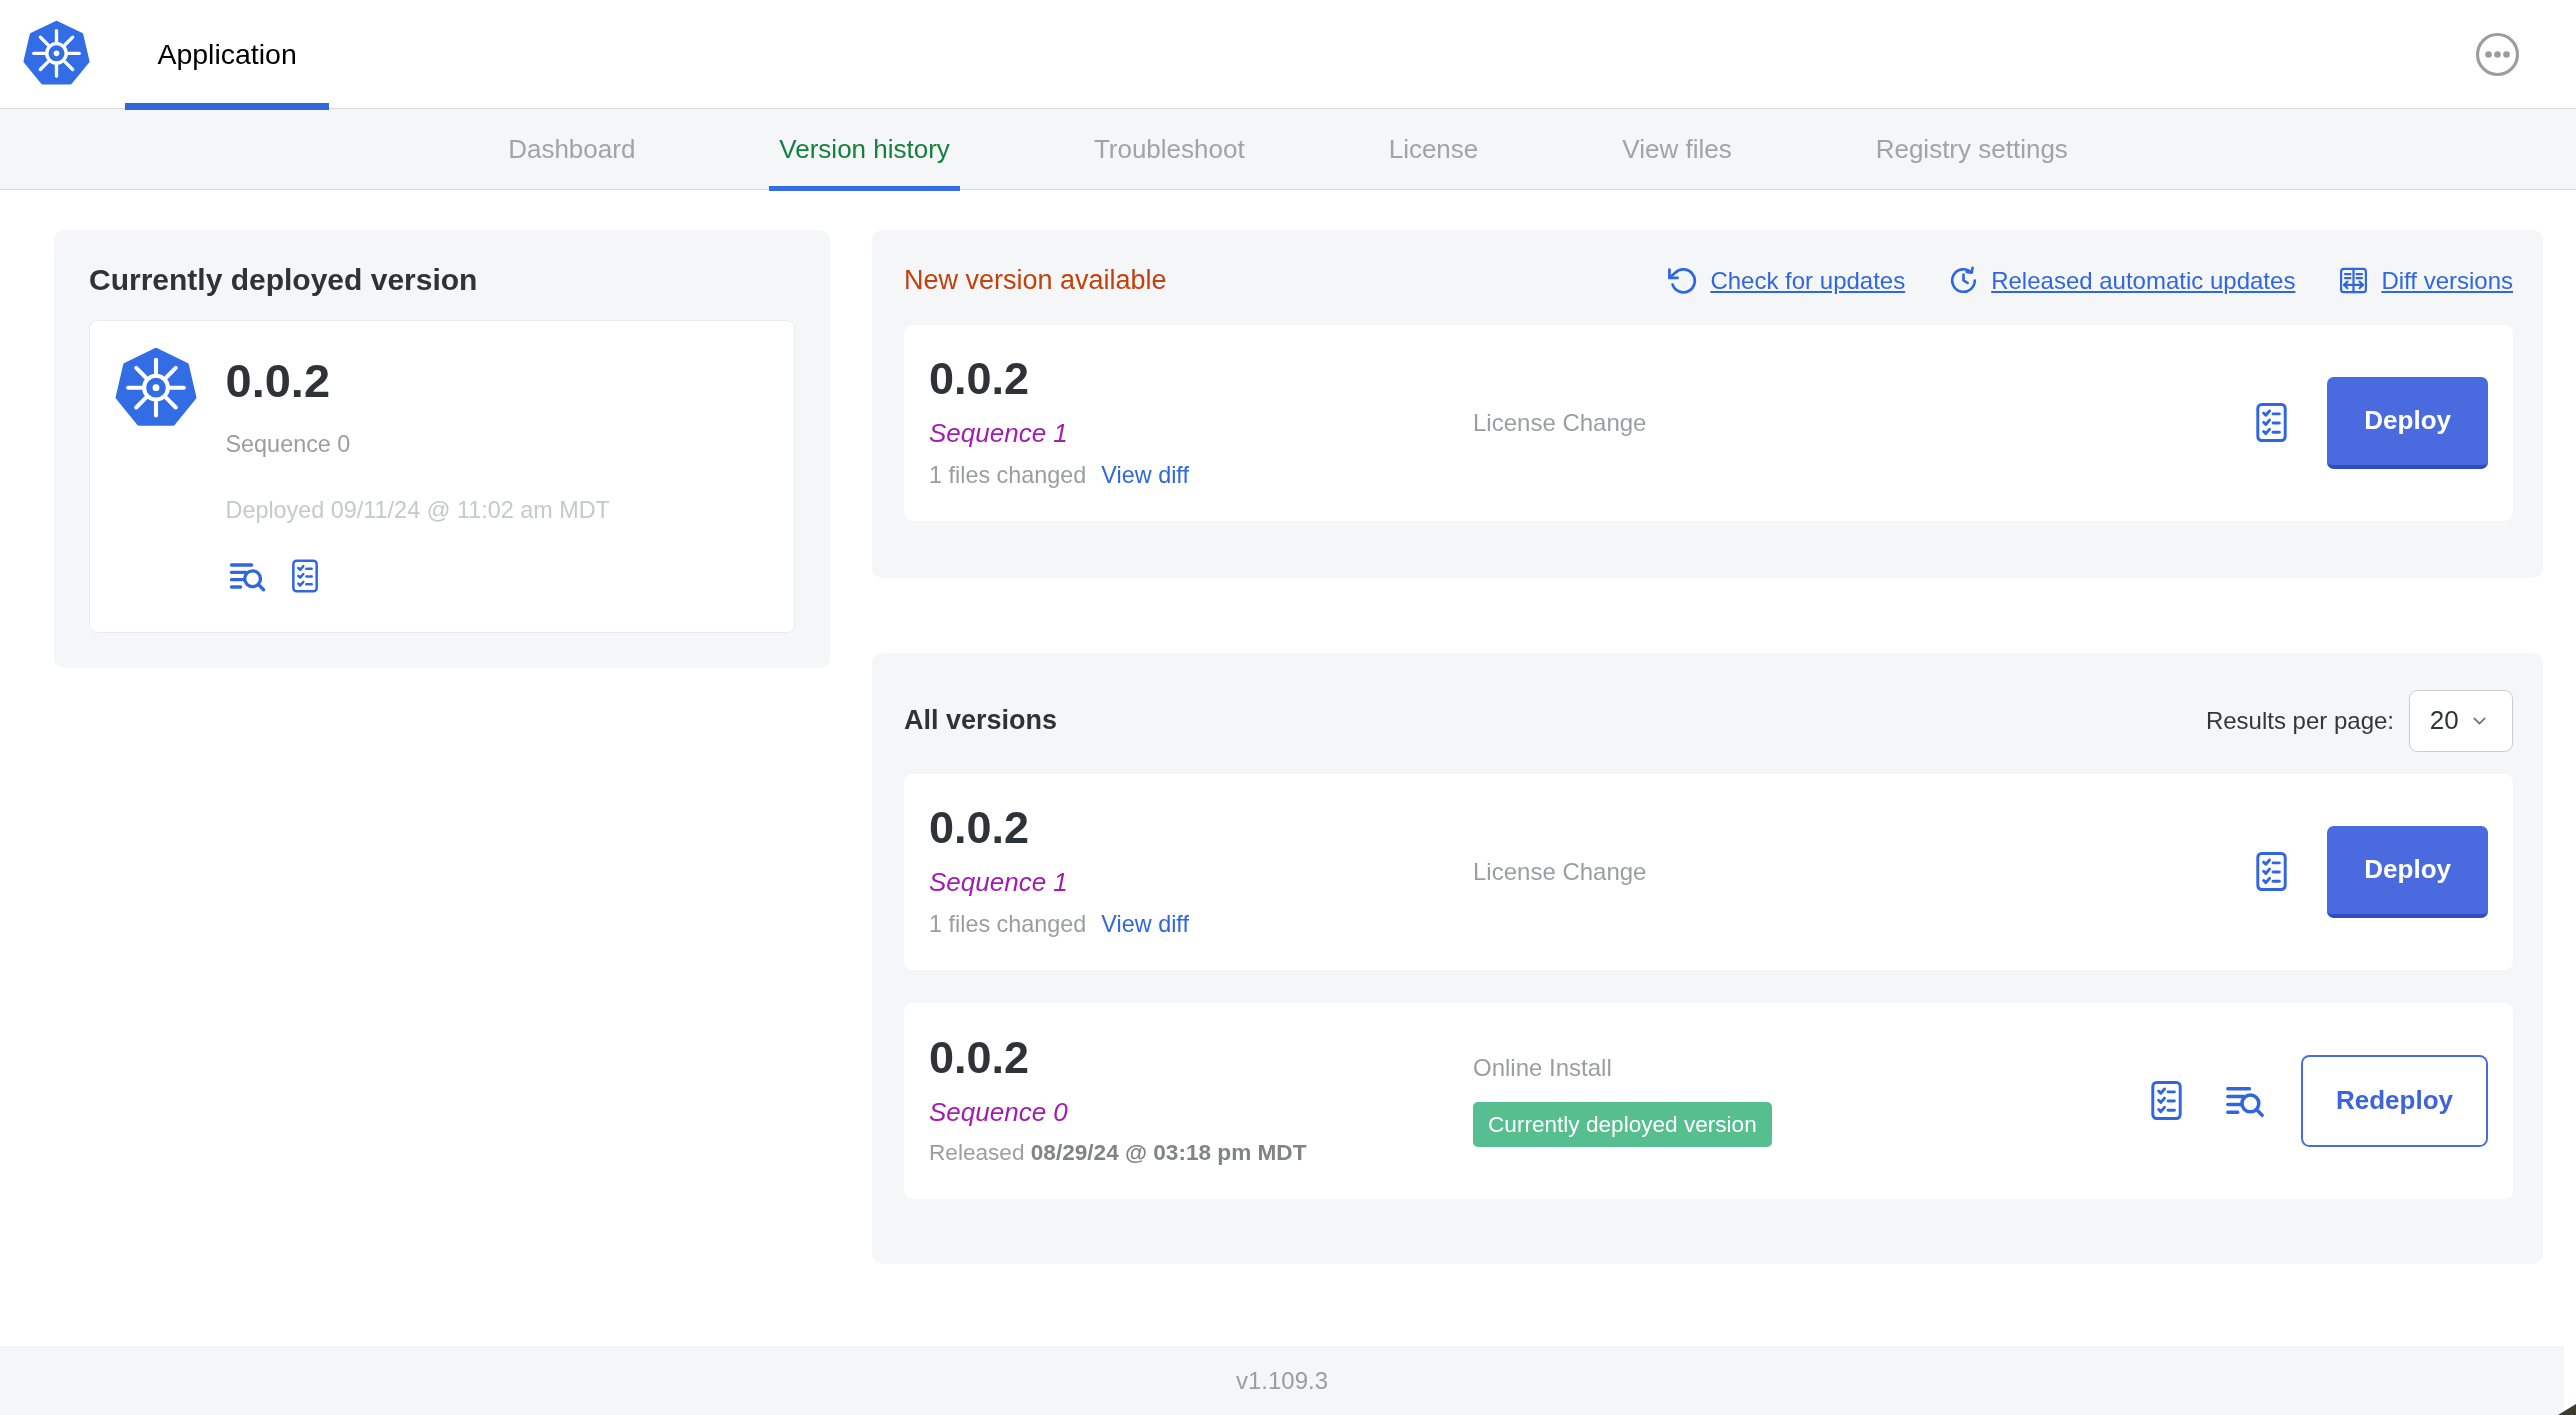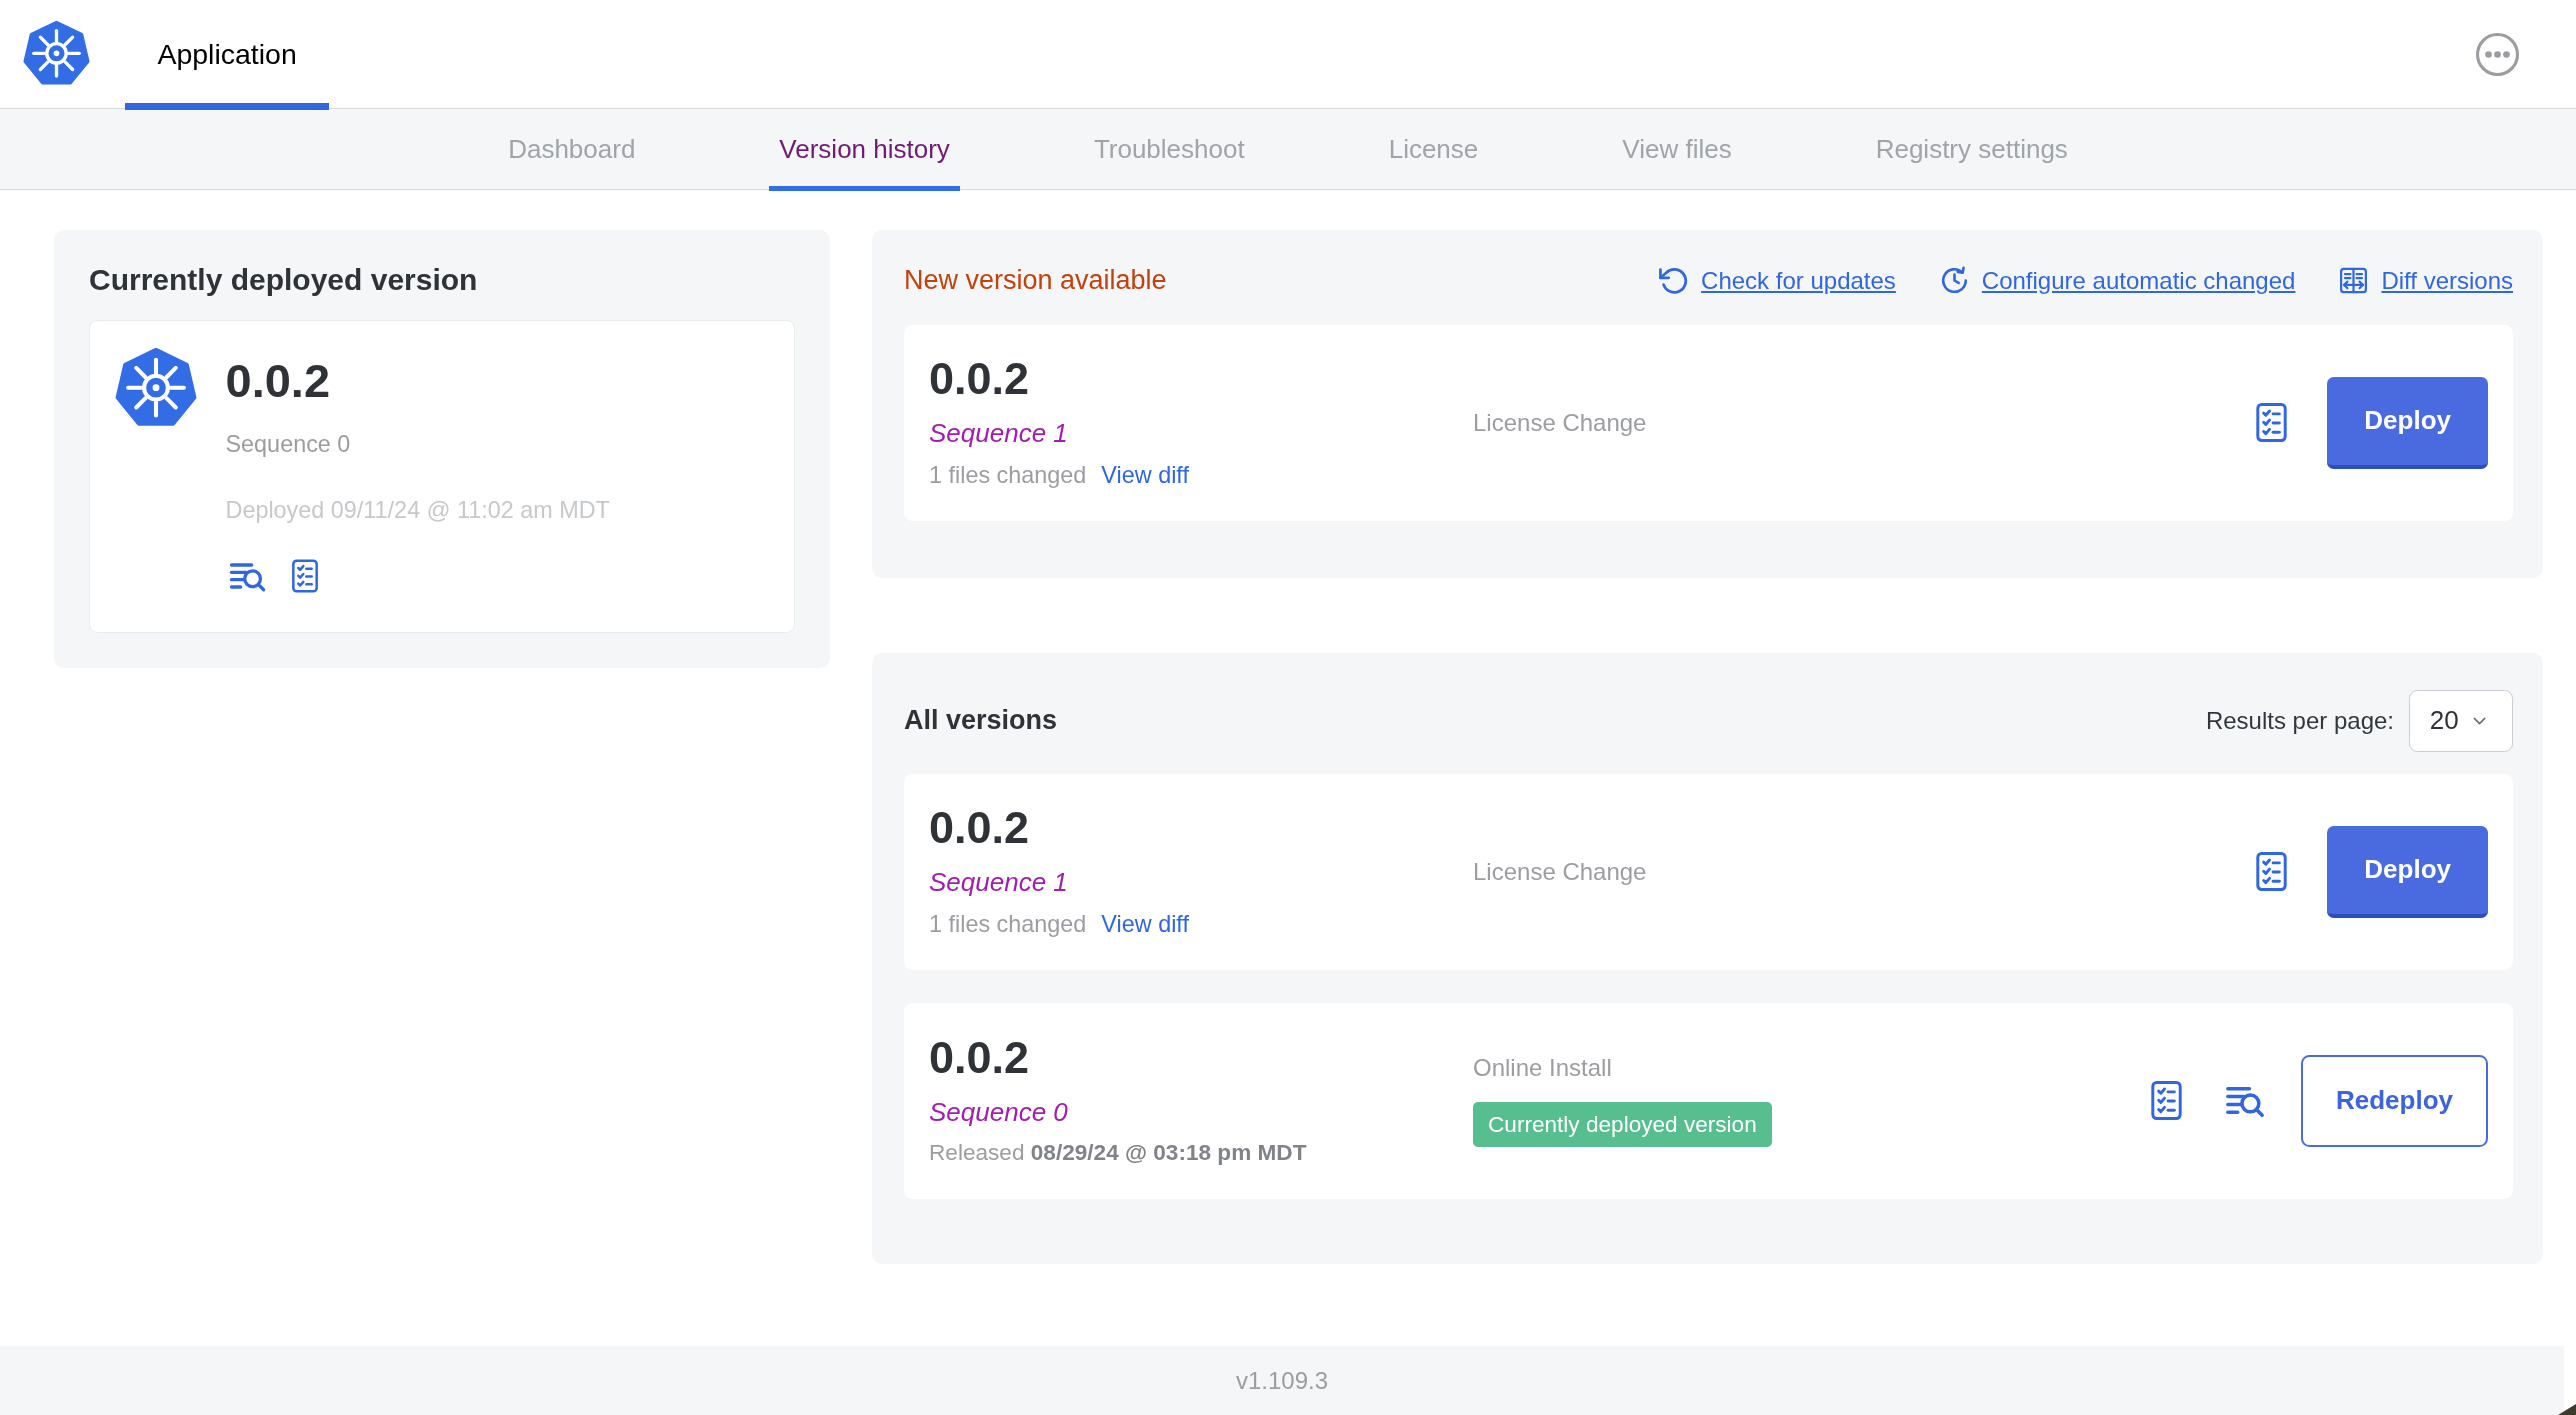--- a/index.html
+++ b/index.html
@@ -27,21 +27,21 @@
   }
   
   .subnav{
     height:80px;background:#f4f6f8;border-bottom:1.7px solid #d6d9db;
     display:flex;justify-content:center;align-items:stretch;gap:124px;
   }
   .subnav .tab{
     position:relative;display:flex;align-items:center;padding:0 10px;
     font-size:26px;color:#a0a4a8;cursor:pointer;white-space:nowrap;
   }
-  .subnav .tab.active{color:#701a75;font-weight:500;}
+  .subnav .tab.active{color:#15803d;font-weight:500;}
   .subnav .tab.active::after{
     content:"";position:absolute;left:0;right:0;bottom:-1.7px;height:5px;background:#326de6;
   }
   
   .main{display:flex;gap:42px;padding:40px 33px 0 54px;align-items:flex-start;}
   .panel{background:#f4f6f8;border-radius:10px;box-sizing:border-box;}
   
   .deployed-panel{width:776px;flex-shrink:0;min-height:430px;padding:33px 35px 35px;}
   .deployed-title{margin:0 0 23.4px;font-size:30px;font-weight:700;color:#2f3237;}
   .deployed-card{
@@ -261,21 +261,21 @@
           <span class="nv-action">
             <svg class="icon" viewBox="0 0 40 40" width="33" height="33">
                 <use href="#i-refresh"></use>
               </svg>
             <span class="label">Check for updates</span>
           </span>
           <span class="nv-action">
             <svg class="icon" viewBox="0 0 40 40" width="33" height="33">
                 <use href="#i-sched"></use>
               </svg>
-            <span class="label">Configure automatic changed</span>
+            <span class="label">Released automatic updates</span>
           </span>
           <span class="nv-action">
             <svg class="icon" viewBox="0 0 40 40" width="33" height="33">
                 <use href="#i-diff"></use>
               </svg>
             <span class="label">Diff versions</span>
           </span>
         </div>
       </div>
 

